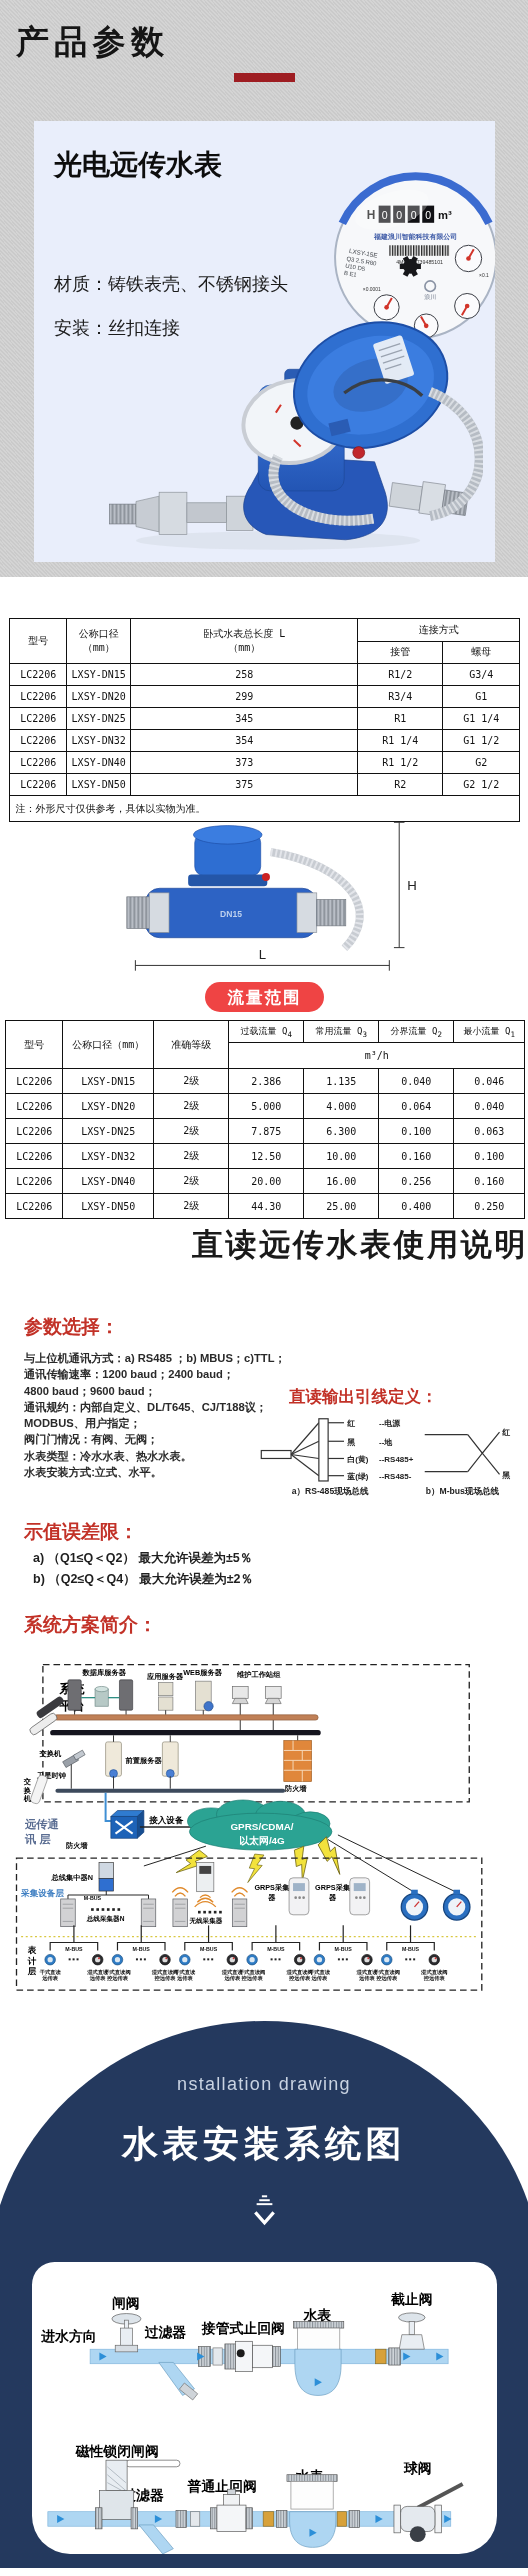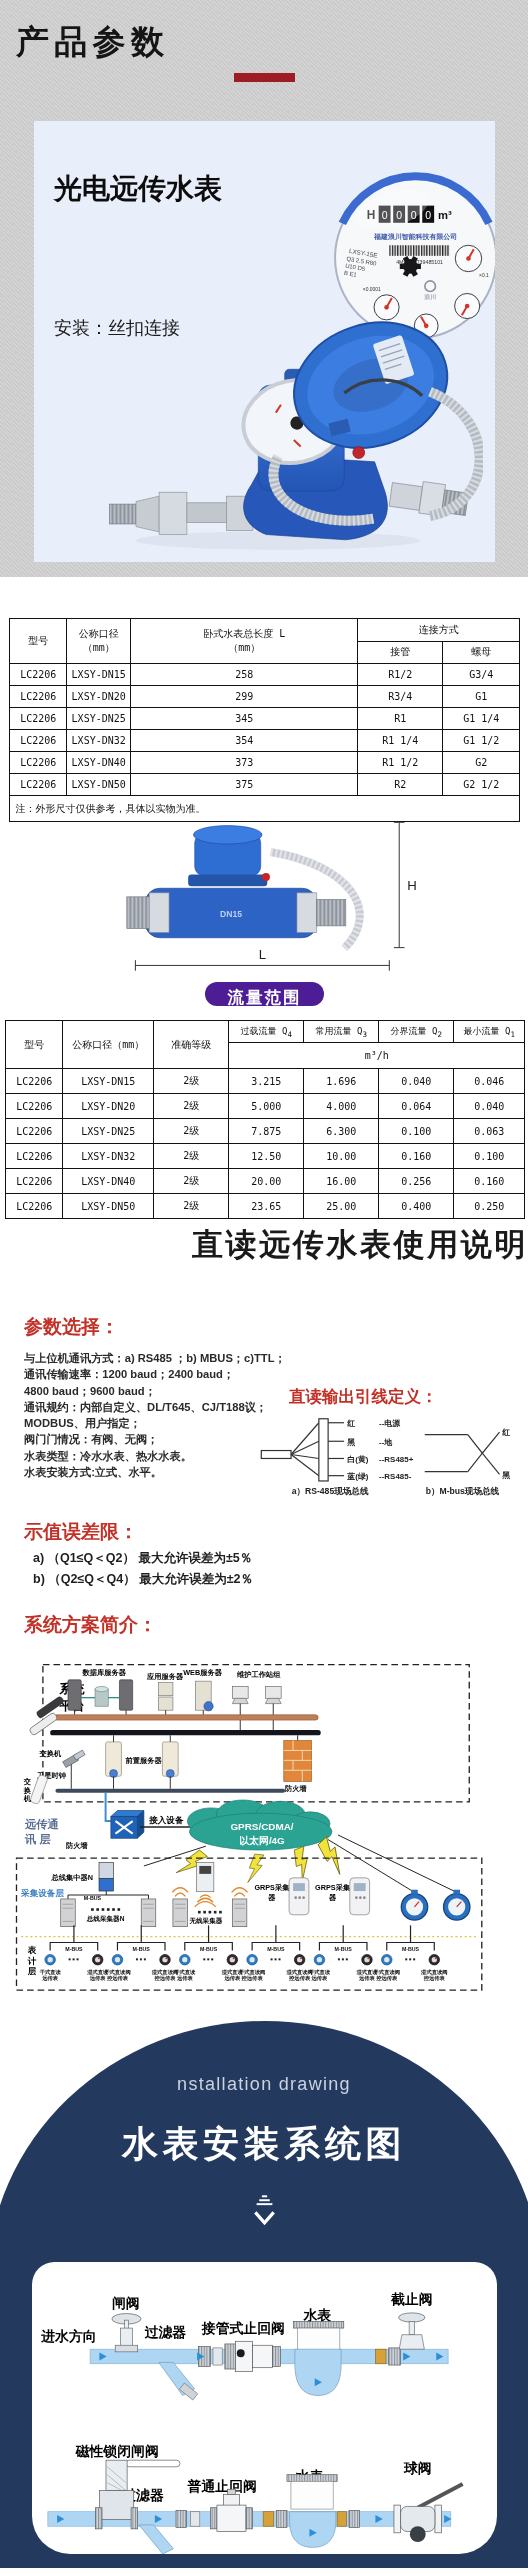--- a/index.html
+++ b/index.html
@@ -7,33 +7,33 @@
         font-family:"Liberation Sans","DejaVu Sans",sans-serif;color:#111;}
   .abs{position:absolute;}
   
   .grayband{top:0;left:0;width:528px;height:577px;background:#d2d2d2;
     background-image:repeating-linear-gradient(47deg,rgba(255,255,255,.05) 0 1.3px,rgba(0,0,0,.04) 1.3px 2.6px);}
   .page-title{top:20px;left:16px;width:528px;text-align:left;font-size:33px;font-weight:800;
     color:#151515;letter-spacing:5.3px;}
   .red-bar{top:73px;left:234px;width:61px;height:8.6px;background:#9e1d22;}
   
   .panel{top:121px;left:34px;width:461px;height:441px;background:#e9eefb;overflow:hidden;}
-  .panel-title{left:20px;top:25px;font-size:28px;font-weight:800;color:#0d0d0d;margin-top:24px;}
+  .panel-title{left:20px;top:25px;font-size:28px;font-weight:800;color:#0d0d0d;}
   .panel-line{left:20px;font-size:18px;color:#1c1c1c;}
   
   table.spec{border-collapse:collapse;background:#fff;table-layout:fixed;}
   table.spec th,table.spec td{border:0.7px solid #111;text-align:center;vertical-align:middle;
     font-family:"DejaVu Sans Mono","Liberation Mono",monospace;font-weight:normal;
     font-size:10px;color:#111;padding:0;overflow:hidden;}
   .t1{top:618px;left:9.2px;width:510px;}
   .t2{top:1020px;left:5.3px;width:518px;}
   .t2 th.qh{font-size:9px;}
   td.notecell{text-align:left !important;padding-left:5.3px !important;font-size:10px;}
   
-  .pill{top:982px;left:205px;width:119px;height:24px;border-radius:16px;background:#4c1d95;
+  .pill{top:982px;left:205px;width:119px;height:30px;border-radius:16px;background:#ef4444;
     color:#fff;font-size:16.5px;font-weight:bold;line-height:30px;text-align:center;letter-spacing:2px;}
   
   .usage-title{top:1224px;left:0;width:528px;text-align:right;font-size:31px;font-weight:800;
     letter-spacing:2.6px;color:#1a1a1a;}
   .red-h{font-size:19px;font-weight:800;color:#c23127;}
   .param-lines{top:1350px;left:24px;width:277px;font-size:11.2px;font-weight:bold;color:#2a2a2a;line-height:16.3px;}
   .wire-h{top:1386px;left:289px;font-size:16.5px;}
   .err-line{left:33px;font-size:12.5px;font-weight:600;color:#1f1f1f;}
   
   .dome{top:2021px;left:-13.2px;width:555px;height:528px;background:#24395e;border-radius:50%;}
@@ -50,20 +50,21 @@
 <body>
 
 <div id="page">
 
   <div class="abs grayband"></div>
   <div class="abs page-title">产品参数</div>
   <div class="abs red-bar"></div>
 
   <div class="abs panel">
     <div class="abs panel-title">光电远传水表</div>
+    <div class="abs panel-line" style="top:151px;">材质：铸铁表壳、不锈钢接头</div>
     <div class="abs panel-line" style="top:195px;">安装：丝扣连接</div>
 
     <svg class="abs" style="left:297px;top:8px;" width="164" height="251" viewBox="0 0 248 380">
       <defs>
         <pattern id="bc" width="4" height="16" patternUnits="userSpaceOnUse">
           <rect width="4" height="16" fill="#f2f2f2"></rect>
             <rect width="2" height="16" fill="#222"></rect>
         </pattern>
       </defs>
       <circle cx="128" cy="195" r="122" fill="#f7f8fa" stroke="#aab4c4" stroke-width="3"></circle>
@@ -303,22 +304,22 @@
       <th class="qh"><span>分界流量 Q</span><sub>2</sub></th>
       <th class="qh"><span>最小流量 Q</span><sub>1</sub></th>
     </tr>
     <tr style="height:26px">
       <td colspan="4">m³/h</td>
     </tr>
     <tr style="height:25px">
       <td>LC2206</td>
           <td>LXSY-DN15</td>
           <td>2级</td>
-          <td>3.215</td>
-          <td>1.696</td>
+          <td>2.386</td>
+          <td>1.135</td>
           <td>0.040</td>
           <td>0.046</td>
         </tr>
     <tr style="height:25px">
       <td>LC2206</td>
           <td>LXSY-DN20</td>
           <td>2级</td>
           <td>5.000</td>
           <td>4.000</td>
           <td>0.064</td>
@@ -348,21 +349,21 @@
           <td>2级</td>
           <td>20.00</td>
           <td>16.00</td>
           <td>0.256</td>
           <td>0.160</td>
         </tr>
     <tr style="height:25px">
       <td>LC2206</td>
           <td>LXSY-DN50</td>
           <td>2级</td>
-          <td>23.65</td>
+          <td>44.30</td>
           <td>25.00</td>
           <td>0.400</td>
           <td>0.250</td>
         </tr>
   </tbody>
     </table>
 
   <div class="abs usage-title">直读远传水表使用说明</div>
   <div class="abs red-h" style="top:1314px;left:24px;">参数选择：</div>
   <div class="abs param-lines">

